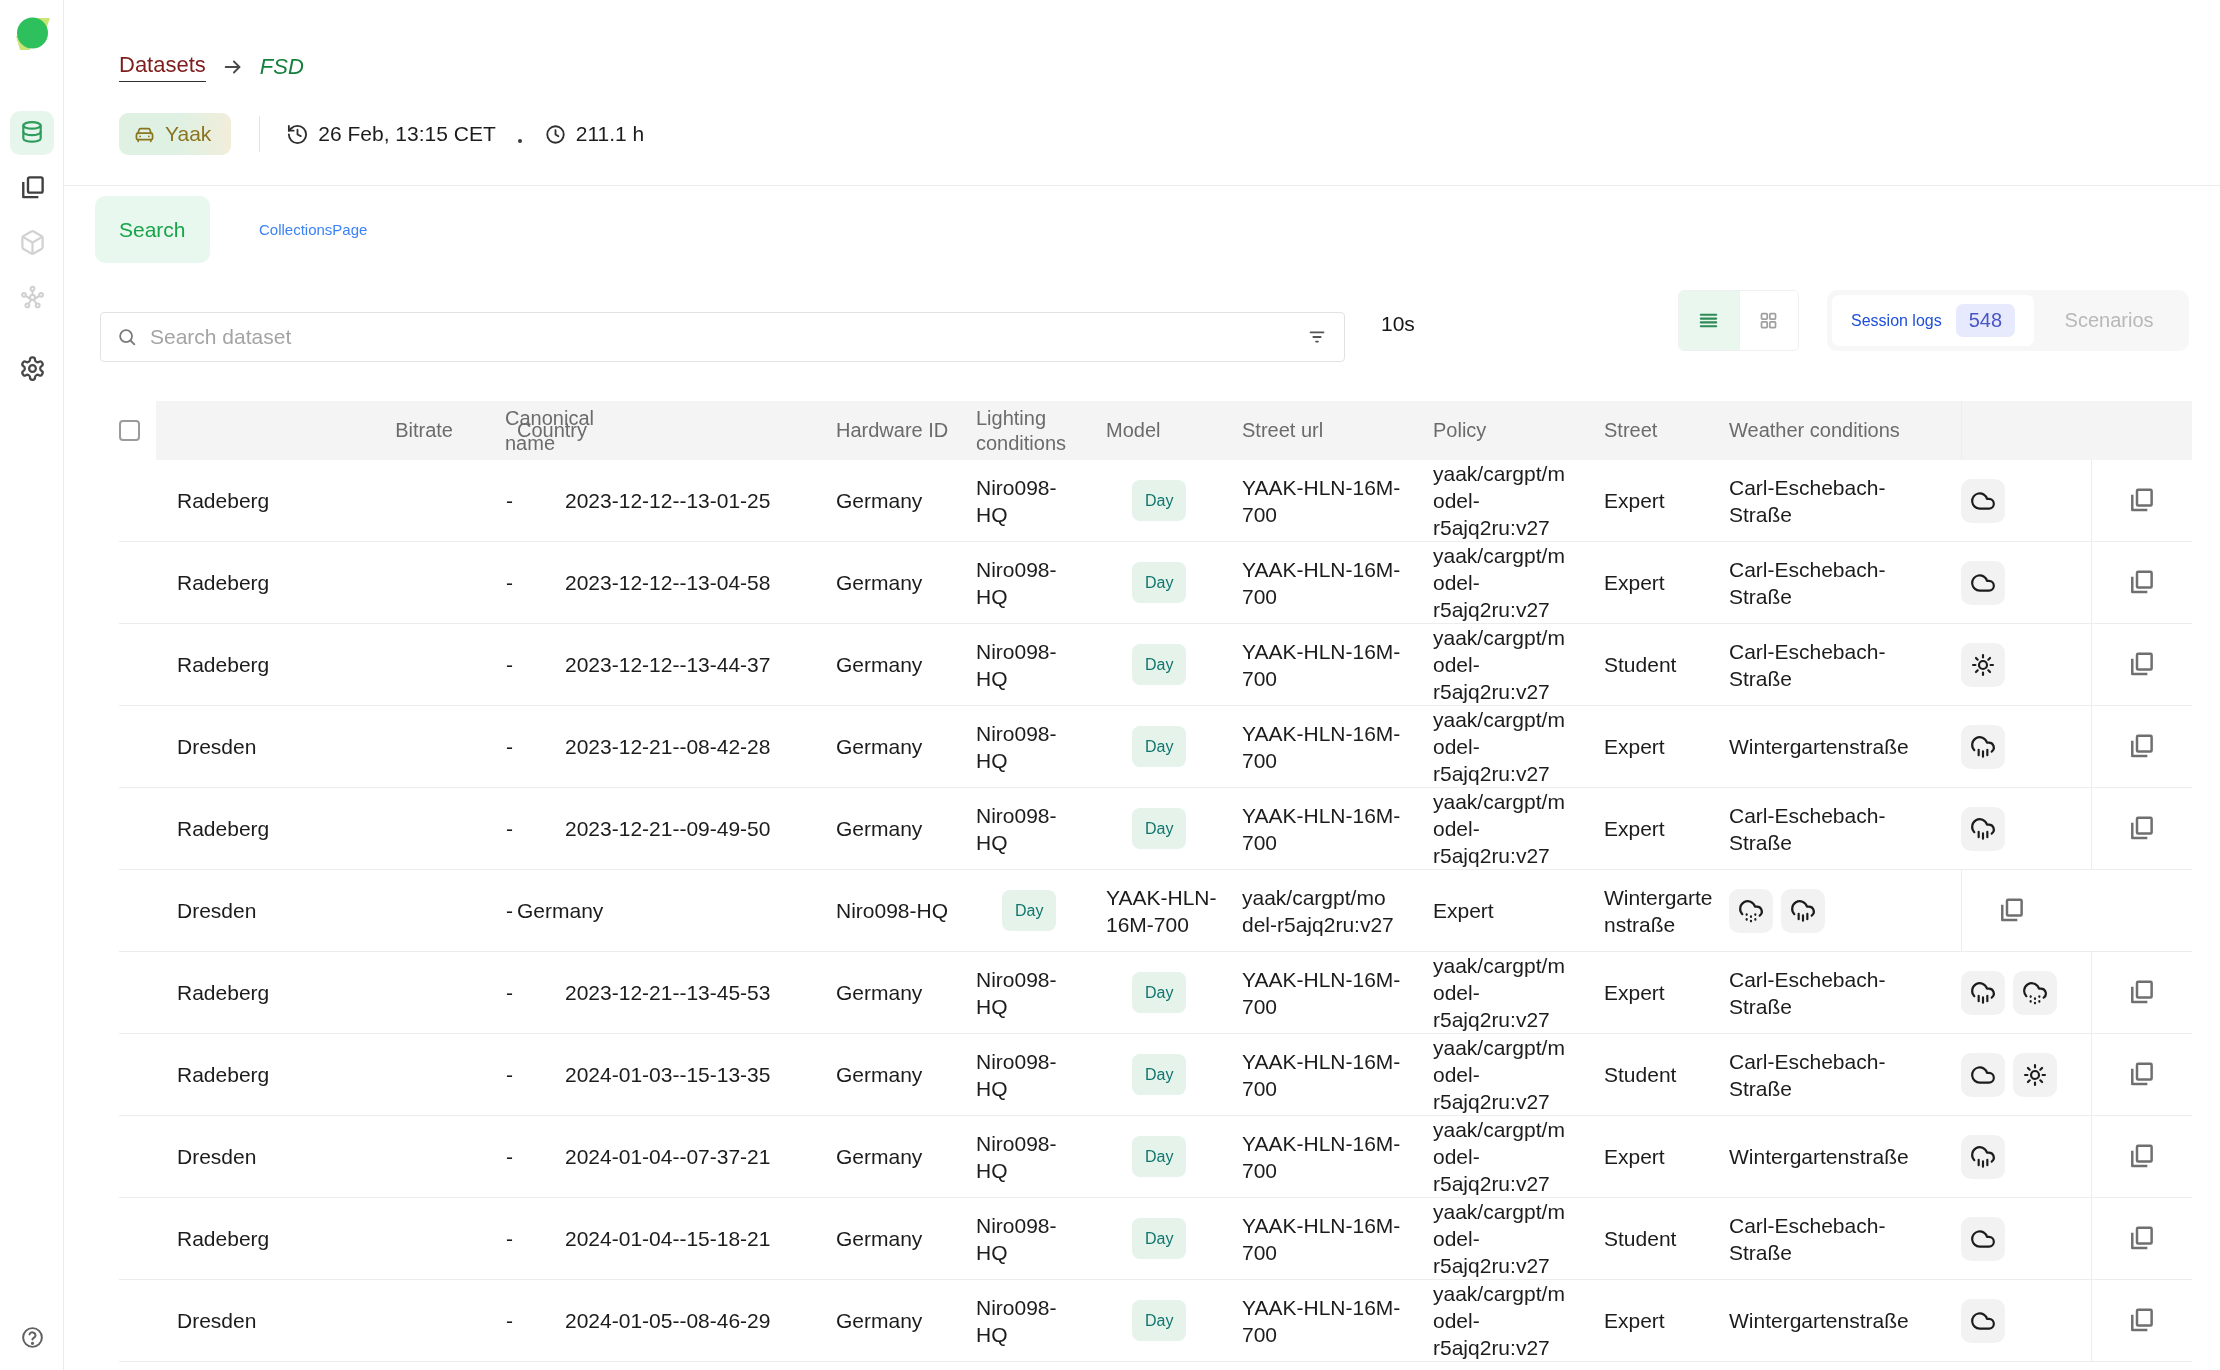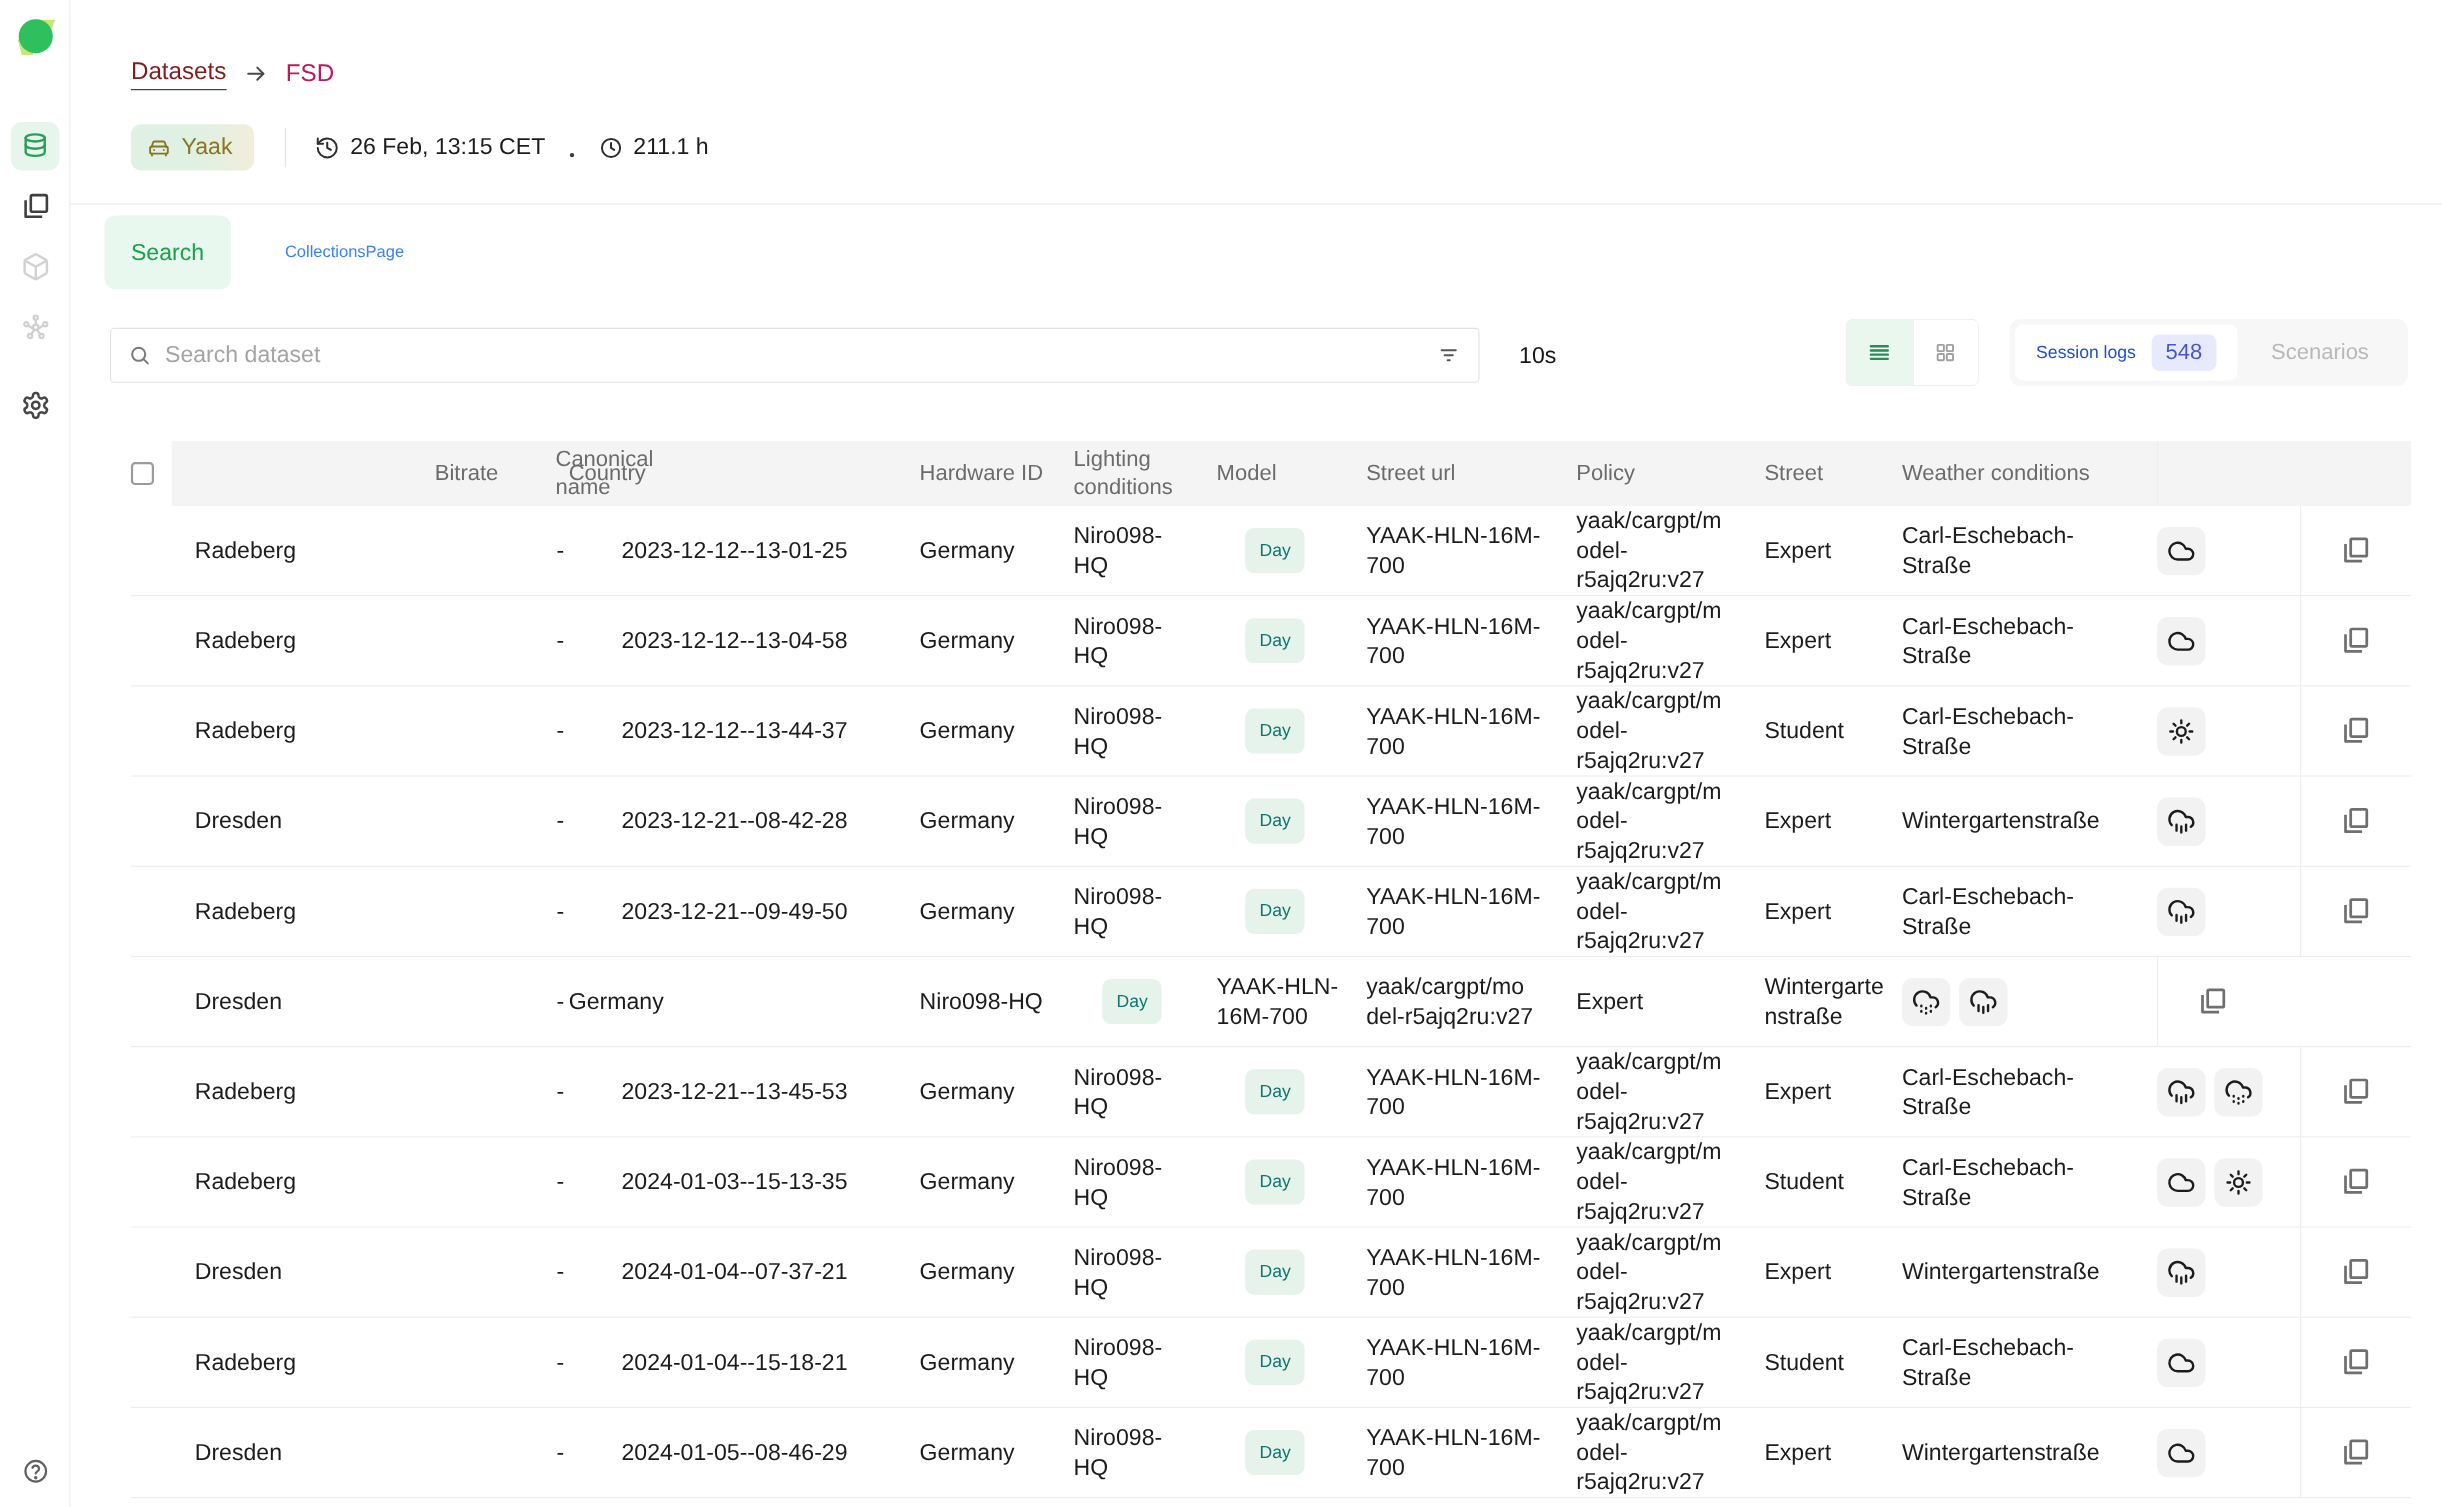--- a/index.html
+++ b/index.html
@@ -17,36 +17,36 @@
   .nav-item { position:absolute; display:flex; align-items:center; justify-content:center; }
   .nav-active { left:10px; top:111px; width:44px; height:44px; background:#e7f6ec; border-radius:10px; }
   .nav-plain { width:30px; height:30px; }
   .help-item { position:absolute; left:17px; top:1322px; width:30px; height:30px; display:flex; align-items:center; justify-content:center; }
 
   
   .main { position:absolute; left:64px; top:0; width:2156px; height:1370px; }
 
   .breadcrumb { position:absolute; left:55px; top:52px; display:flex; align-items:center; gap:16px; font-size:22px; }
   .crumb-root { color:#7f1d1d; border-bottom:1.5px solid #2f2f2f; padding-bottom:3px; cursor:pointer; }
-  .crumb-current { color:#be185d; }
+  .crumb-current { color:#15803d;font-style:italic; }
 
   .meta-row { position:absolute; left:55px; top:113px; height:42px; display:flex; align-items:center; }
   .vehicle-badge { height:42px; padding:0 20px 0 14px; border-radius:9px; display:flex; align-items:center; gap:9px;
     background:linear-gradient(90deg,#def1e3 0%,#def1e3 52%,#f2edda 100%); color:#8b7422; font-size:21px; }
   .meta-divider { width:1px; height:36px; background:#e4e4e4; margin:0 26px 0 28px; }
   .meta-group { display:flex; align-items:center; gap:9px; font-size:21px; color:#1c1c1c; }
   .meta-dot { width:4px; height:4px; border-radius:50%; background:#3a3a3a; margin:14px 22px 0 22px; }
 
   .section-divider { position:absolute; left:0; right:0; top:185px; height:1px; background:#ececec; }
 
   .tab-chip { position:absolute; left:31px; top:196px; height:67px; padding:0 24px; display:flex; align-items:center;
     background:#e9f8ee; border-radius:10px; color:#17a34a; font-size:21px; cursor:pointer; }
   .tab-plain { position:absolute; left:195px; top:196px; height:67px; display:flex; align-items:center; color:#3b82f6; font-size:15px; cursor:pointer; }
 
-  .search-box { position:absolute; left:36px; top:298px; width:1245px; height:50px; border:1px solid #e2e2e2; border-radius:4px;
+  .search-box { position:absolute; left:36px; top:312px; width:1245px; height:50px; border:1px solid #e2e2e2; border-radius:4px;
     display:flex; align-items:center; background:#fff; }
   .search-box .mag { margin:0 12px 0 15px; color:#7a7a7a; }
   .search-box input { flex:1; border:none; outline:none; font-family:inherit; font-size:21px; color:#333; background:transparent; }
   .search-box input::placeholder { color:#a4a4a4; }
   .search-box .filter { margin-right:16px; color:#555; cursor:pointer; }
   .clip-length { position:absolute; left:1317px; top:299px; height:50px; display:flex; align-items:center; font-size:21px; color:#161616; }
 
   .view-toggle { position:absolute; left:1614px; top:290px; width:121px; height:61px; border:1px solid #efefef; border-radius:6px;
     display:flex; overflow:hidden; background:#fff; }
   .view-toggle .vt { width:60px; display:flex; align-items:center; justify-content:center; cursor:pointer; }

